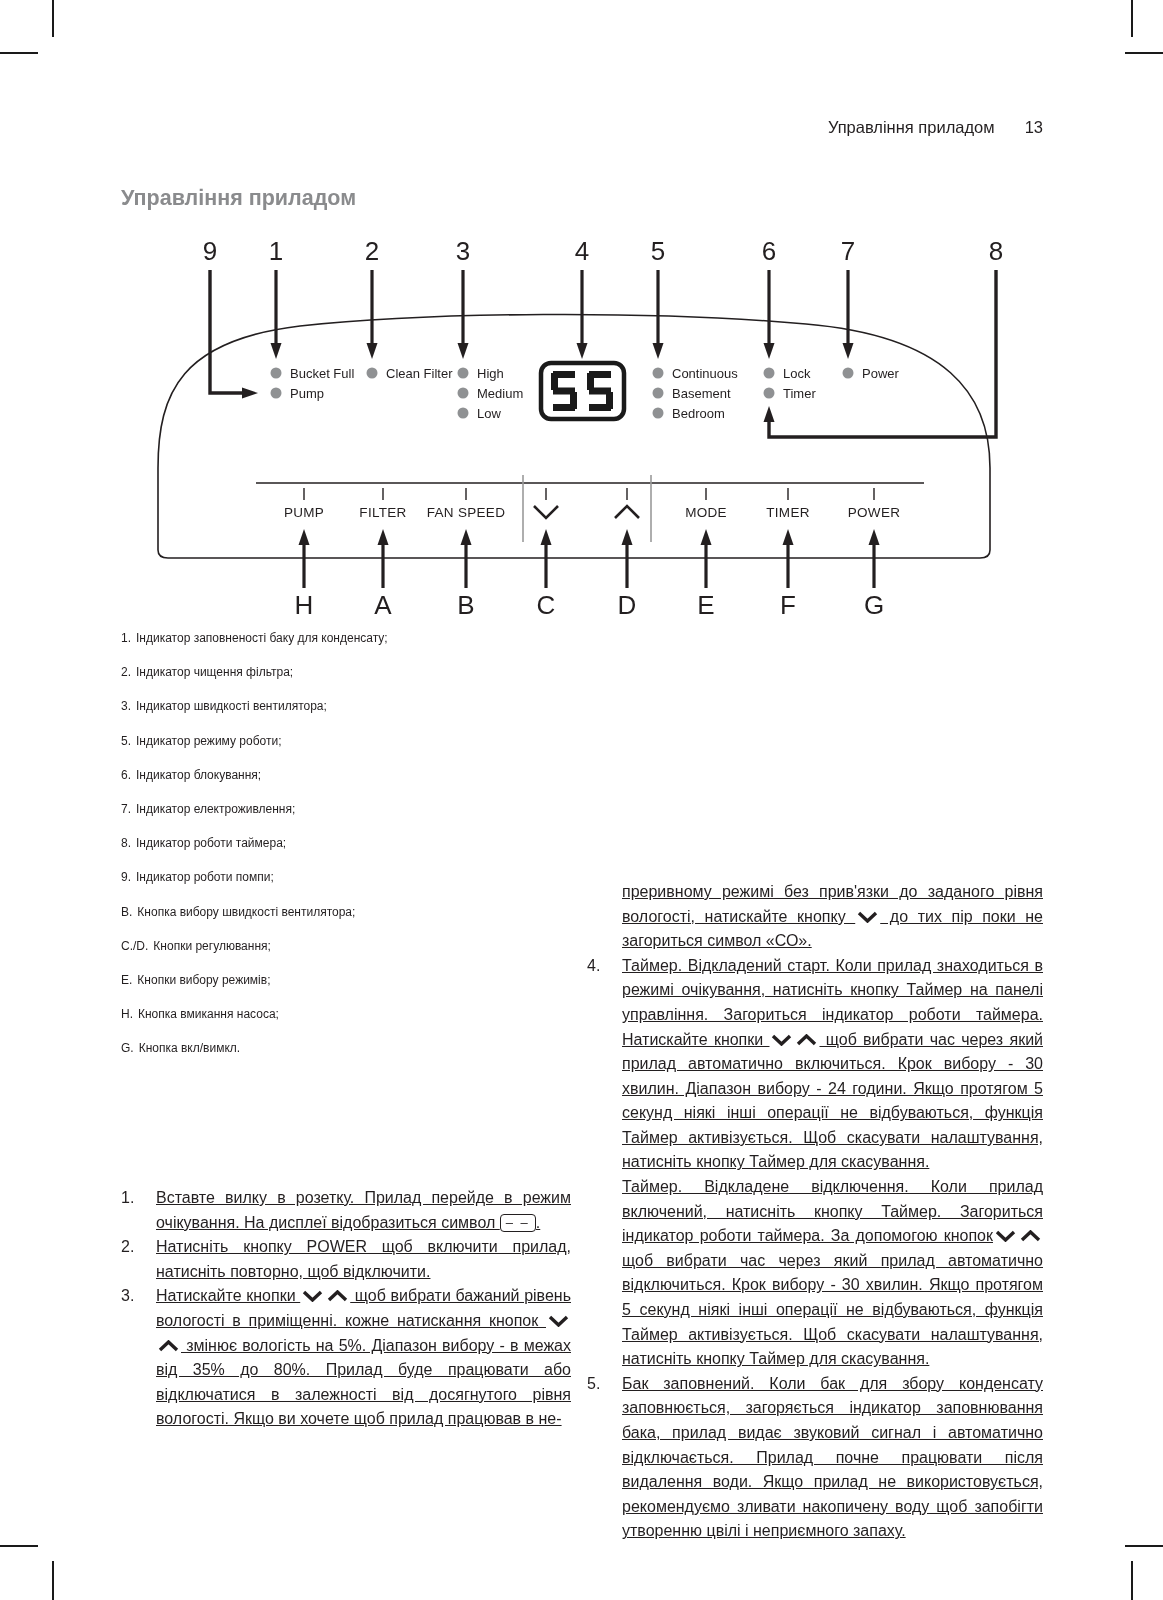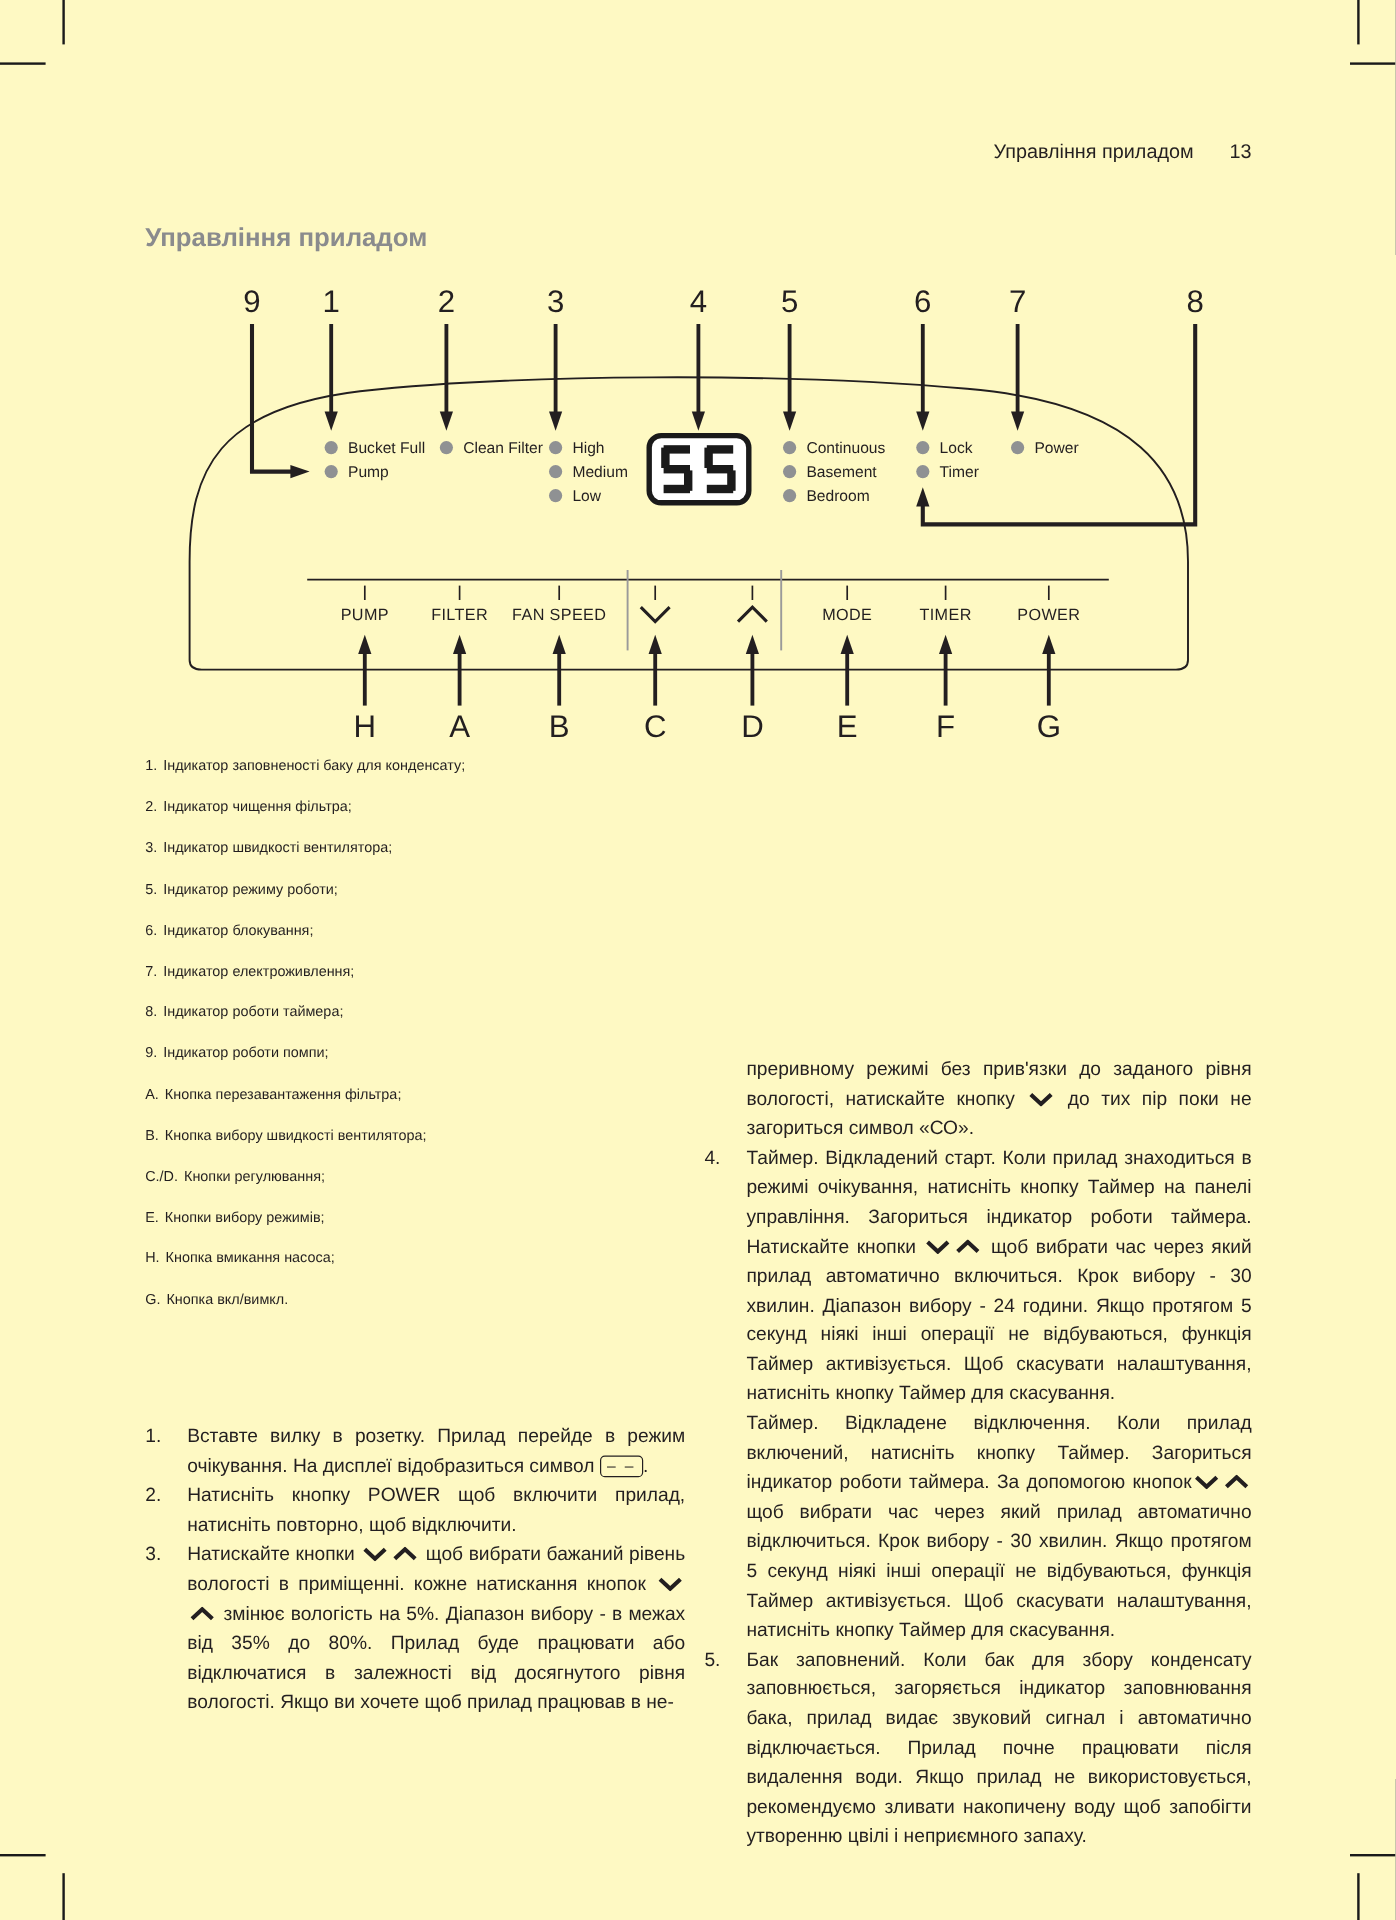--- a/index.html
+++ b/index.html
@@ -1,26 +1,26 @@
 <!DOCTYPE html>
 <html><head>
 <meta charset="utf-8">
 <style>
   html,body{margin:0;padding:0;background:#9a9a9a;}
-  .page{position:relative;width:1163px;height:1600px;background:#fef9c3;overflow:hidden;
+  .page{position:relative;width:1163px;height:1600px;background:#ffffff;overflow:hidden;
         font-family:"Liberation Sans", sans-serif;color:#231f20;}
   .cropmark{position:absolute;background:#1a1a1a;}
   .header{position:absolute;top:118px;right:120px;display:flex;gap:30px;align-items:baseline;font-size:16.5px;}
   .section-title{position:absolute;left:121px;top:186px;font-size:21.5px;font-weight:bold;color:#8a8b8d;margin:0;}
   .diagram{position:absolute;left:0;top:230px;}
   .col{position:absolute;font-size:16px;line-height:24.6px;}
   .legend{position:absolute;left:121px;top:621px;width:450px;font-size:12px;}
   .legend .row{line-height:34.2px;white-space:nowrap;}
   .legend .num{margin-right:5px;}
-  .ins{position:relative;}
+  .ins{position:relative;text-decoration:underline;}
   .ins .item{position:relative;padding-left:35px;text-align:justify;}
   .ins .item .num{position:absolute;left:0;top:0;}
   .ichev{display:inline-block;width:21px;height:12px;vertical-align:-1px;margin:0 2px;}
   .ichev svg{display:block;}
   .symbox{display:inline-block;border:1.6px solid #231f20;border-radius:4px;padding:0 5px 1px 5px;
           font-size:13px;letter-spacing:2px;line-height:15px;vertical-align:1px;}
   svg text{fill:#231f20;}
   .lblfont{font-size:13px;}
   .btnfont{font-size:13.5px;letter-spacing:.3px;}
   .numfont{font-size:26px;}
@@ -210,23 +210,20 @@
       <div class="row">
         <span class="num">7.</span><span>Індикатор електроживлення;</span>
       </div>
       <div class="row">
         <span class="num">8.</span><span>Індикатор роботи таймера;</span>
       </div>
       <div class="row">
         <span class="num">9.</span><span>Індикатор роботи помпи;</span>
       </div>
       <div class="row">
-        <span class="num">A.</span><span>Кнопка перезавантаження фільтра;</span>
-      </div>
-      <div class="row">
         <span class="num">B.</span><span>Кнопка вибору швидкості вентилятора;</span>
       </div>
       <div class="row">
         <span class="num">C./D.</span><span>Кнопки регулювання;</span>
       </div>
       <div class="row">
         <span class="num">E.</span><span>Кнопки вибору режимів;</span>
       </div>
       <div class="row">
         <span class="num">H.</span><span>Кнопка вмикання насоса;</span>

